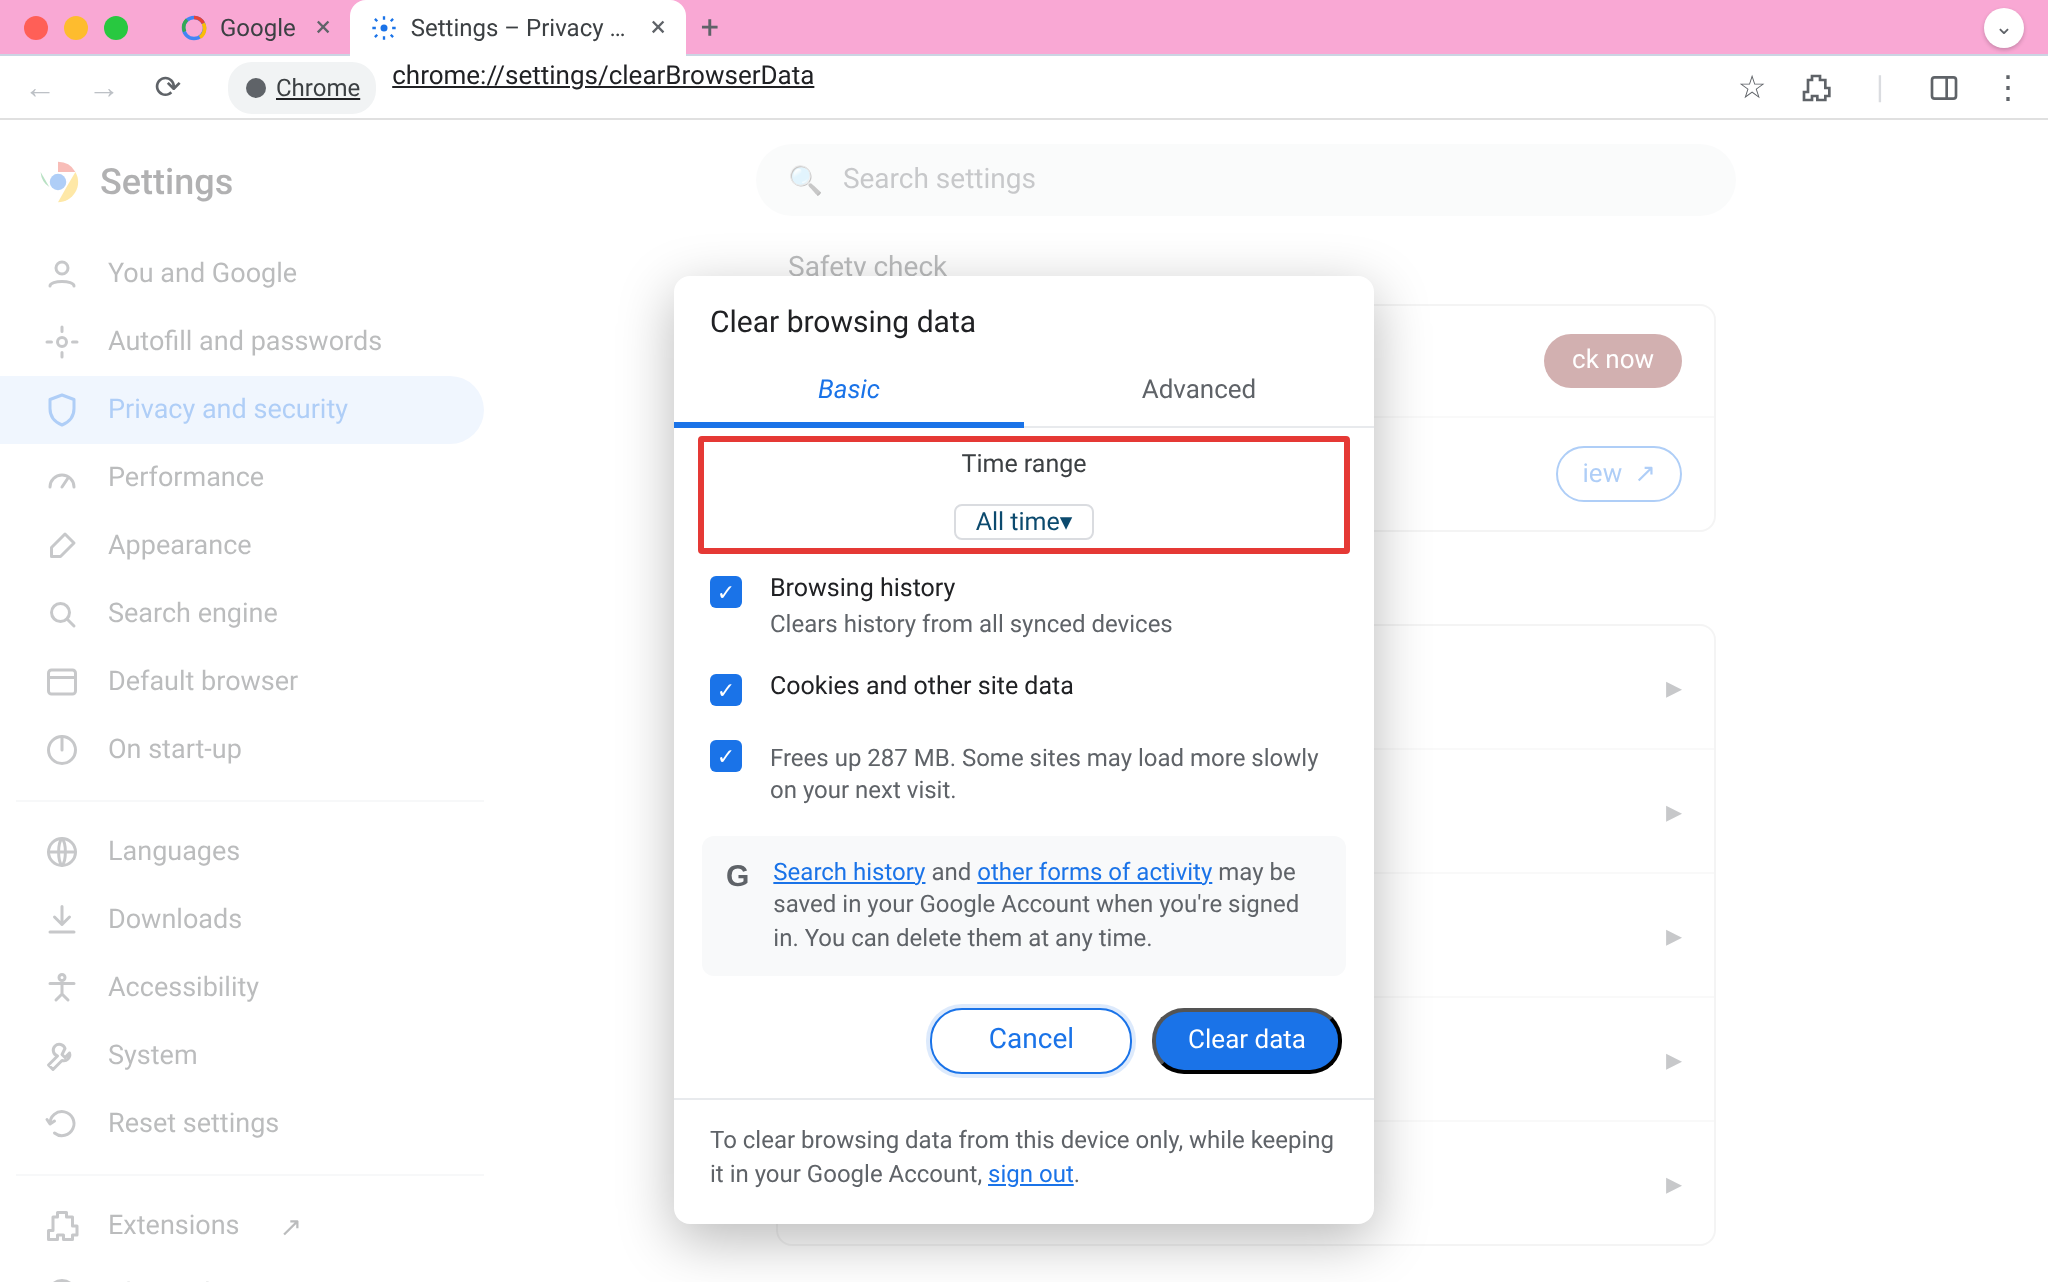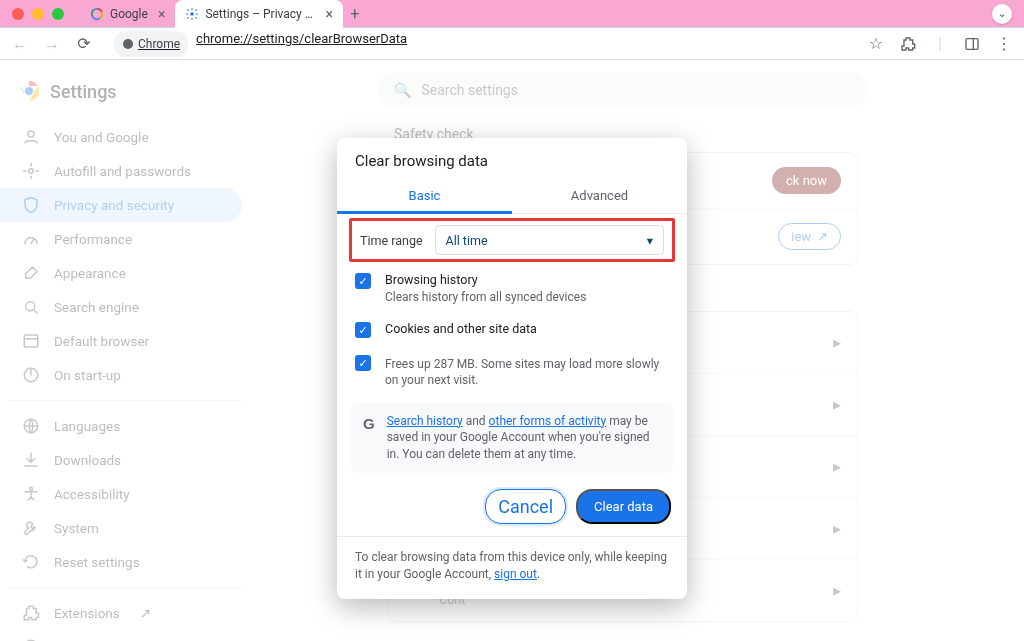--- a/index.html
+++ b/index.html
@@ -53,39 +53,39 @@
 .row .rsub { font-size:12.5px; color:#5f6368; margin-top:2px; }
 .row .chev { color:#5f6368; }
 .btn-pill { background:#7f1d1d; color:#fff; border-radius:16px; padding:6px 14px; font-size:13px; }
 .btn-pill-outline { border:1px solid #1a73e8; color:#1a73e8; border-radius:16px; padding:5px 12px; font-size:13px; display:flex; align-items:center; gap:6px;}
 
 .dialog-backdrop { position:absolute; inset:0; display:flex; justify-content:center; }
 .dialog { position:absolute; top: 78px; width: 350px; background:#fff; border-radius:8px; box-shadow: 0 8px 28px rgba(0,0,0,.28); overflow:hidden; }
 .dlg-title { font-size:15px; color:#202124; padding:14px 18px 10px; }
 .dlg-tabs { display:flex; border-bottom:1px solid #e8eaed; }
 .dlg-tab { flex:1; text-align:center; font-size:13px; color:#5f6368; padding:8px 0; }
-.dlg-tab.active { color:#1a73e8; border-bottom:3px solid #1a73e8; margin-bottom:-1px; }
-
-.tr-row { display:flex; align-items:center; gap:12px; padding: 10px 16px 8px; }
+.dlg-tab.active { color:#1a73e8; border-bottom:3px solid #1a73e8; margin-bottom:-1px;font-style:italic; }
+
+.tr-row { display:flex; align-items:center; gap:12px; padding: 10px 16px 8px; flex-direction: column; }
 .tr-label { font-size:12.5px; color:#3c4043; }
 .tr-select { flex:1; border:1px solid #dadce0; border-radius:4px; height:30px; display:flex; align-items:center; justify-content:space-between; padding:0 10px; font-size:12.5px; color:#0c4a6e; }
 .tr-highlight { border:3px solid #e53935; border-radius:2px; padding:4px; margin:4px 12px 2px; }
 .tr-highlight .tr-row { padding: 0 4px; }
 
 .chk-row { display:flex; gap:14px; padding: 8px 18px; }
 .chk { width:16px; height:16px; background:#1a73e8; border-radius:3px; display:flex; align-items:center; justify-content:center; color:#fff; font-size:11px; flex-shrink:0; margin-top:1px;}
 .chk-body .t1 { font-size:12.5px; color:#202124; }
 .chk-body .t2 { font-size:12px; color:#5f6368; margin-top:2px; line-height:1.35; }
 
 .info-box { margin:6px 14px 4px; background:#f8f9fa; border-radius:6px; padding:10px 12px; display:flex; gap:12px; font-size:12px; color:#5f6368; line-height:1.4; }
 .info-box a { color:#1a73e8; text-decoration:underline; }
 .g-mono { font-family: "Product Sans", Arial; font-weight:600; color:#5f6368; font-size:15px; }
 
 .dlg-actions { display:flex; justify-content:flex-end; gap:10px; padding:12px 16px; }
-.btn-outline { border:1.5px solid #1a73e8; color:#1a73e8; background:#fff; border-radius:16px; padding:6px 12px; font-size:18px; box-shadow: 0 0 0 2px rgba(26,115,232,.15);}
+.btn-outline { border:1.5px solid #1a73e8; color:#1a73e8; background:#fff; border-radius:16px; padding:6px 28px; font-size:14px; box-shadow: 0 0 0 2px rgba(26,115,232,.15);}
 .btn-fill { background:#1a73e8; color:#fff; border-radius:16px; padding:7px 16px; font-size:13px; }
 
 .dlg-footer { border-top:1px solid #e8eaed; padding:12px 18px 16px; font-size:12px; color:#5f6368; line-height:1.4; }
 .dlg-footer a { color:#1a73e8; text-decoration:underline; }
 
 svg { display:block; }
 </style>
 </head>
 <body>
 

